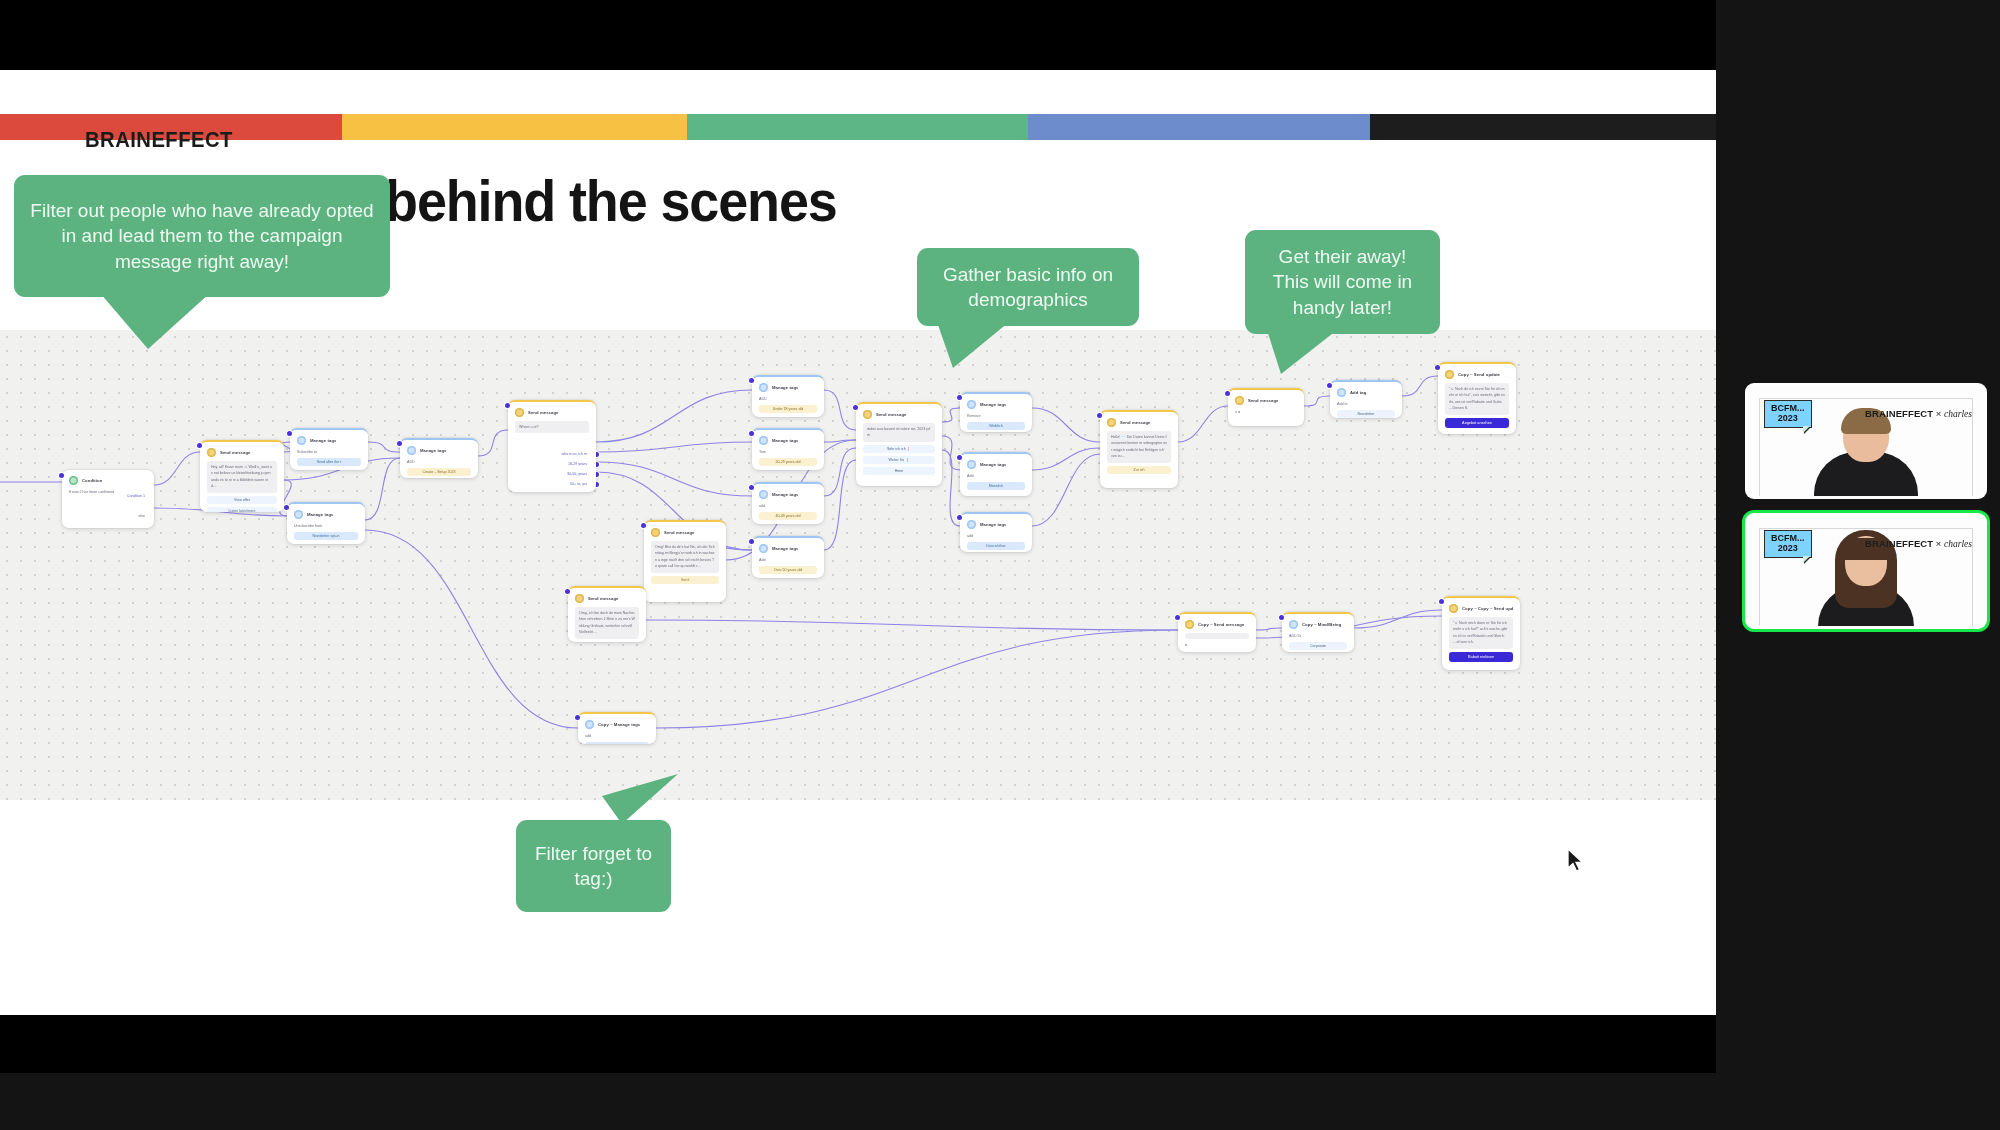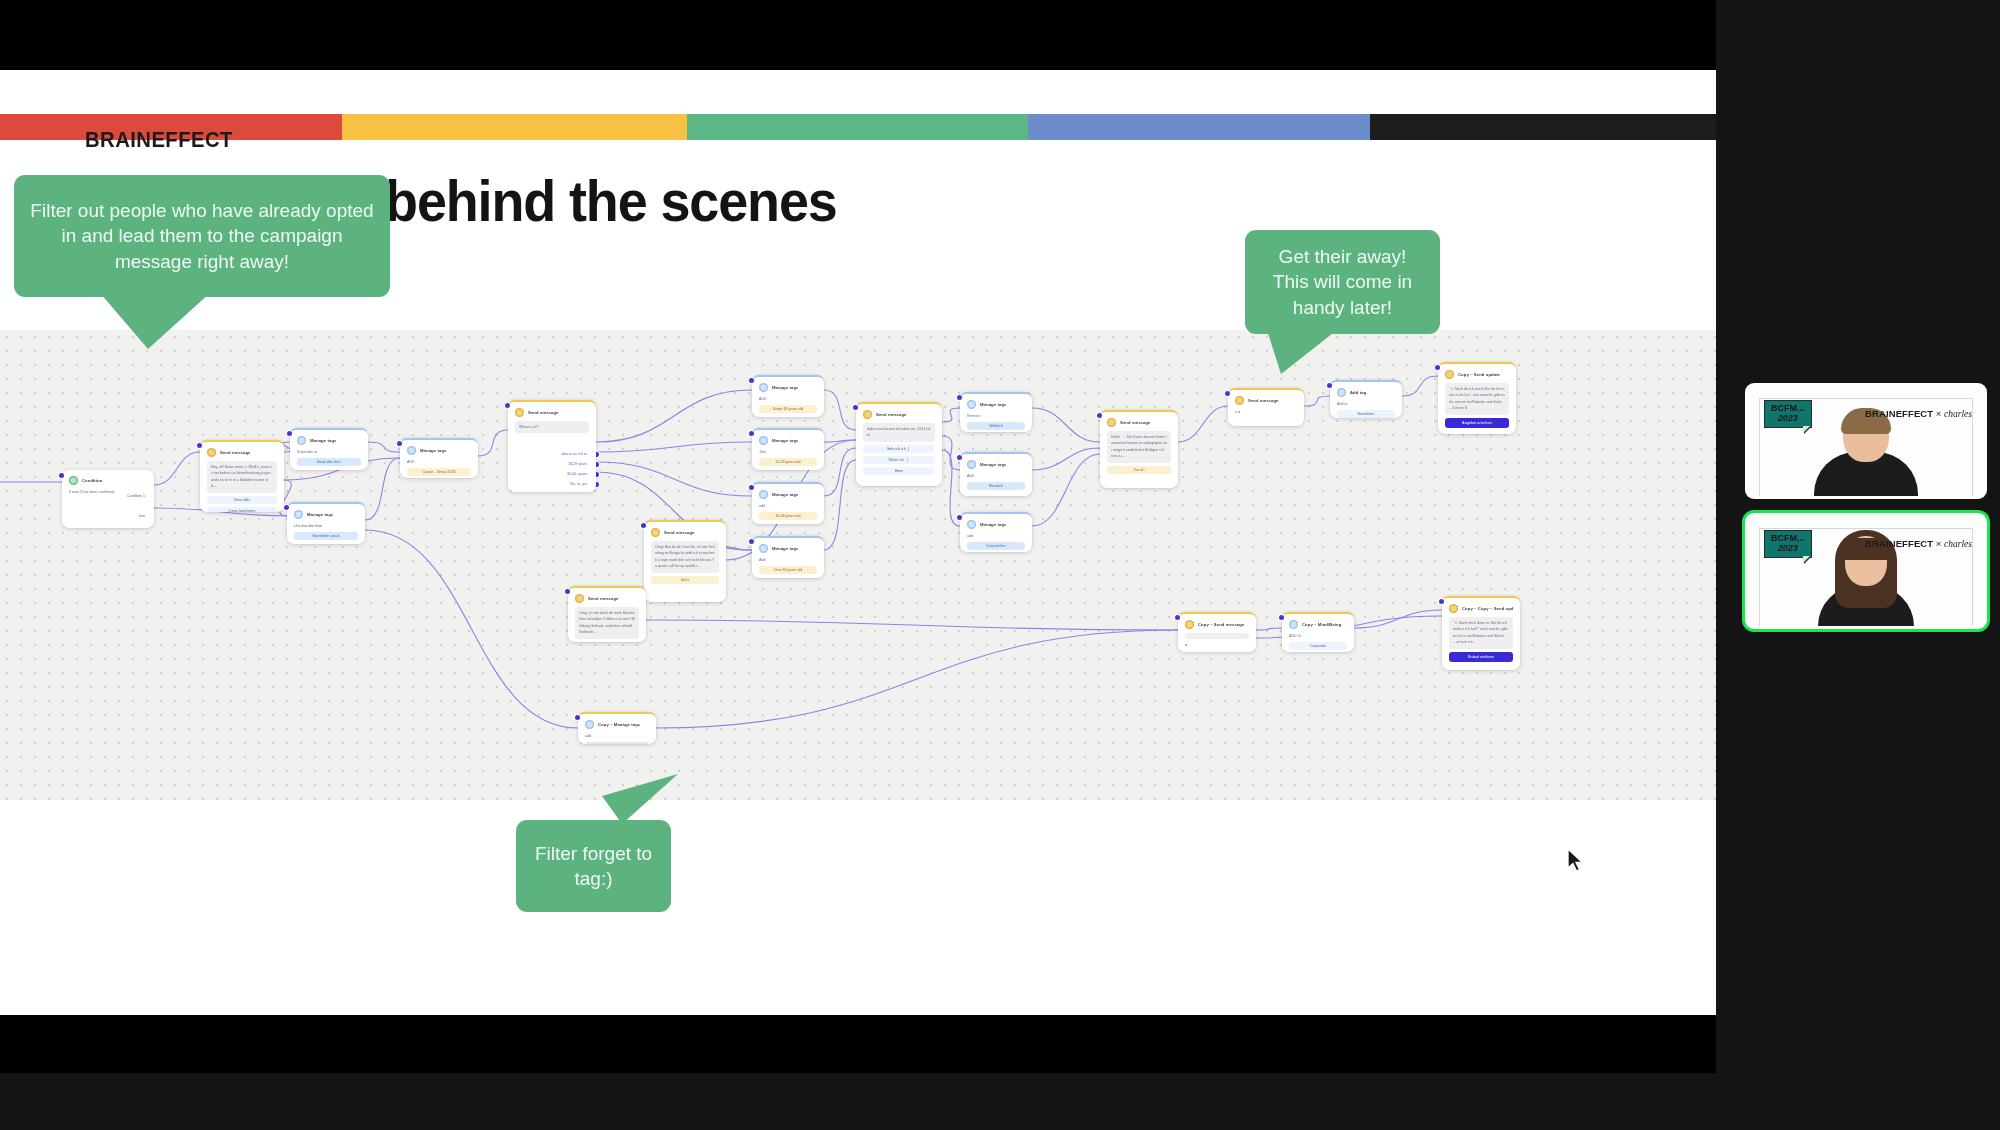--- a/index.html
+++ b/index.html
@@ -128,27 +128,27 @@
   .tile-inner{
     position:absolute; inset:3px; border-radius:7px; background:#fdfdfd;
     overflow:hidden;
   }
   .tile-frame{
     position:absolute; left:11px; top:12px; right:11px; bottom:-6px;
     border:1px solid #d8d8d8;
   }
   .bcfm-badge{
     position:absolute; left:16px; top:14px;
-    background:#0f766e; border:1px solid #2a2a2a;
+    background:#7dd3fc; border:1px solid #2a2a2a;
     font-size:9px; font-weight:700; color:#141414;
     line-height:1.15; text-align:center;
     padding:2px 6px 3px 6px;
     font-family:"Liberation Sans", sans-serif;
   }
-  .bcfm-badge .l2{ display:block;font-style:italic; }
+  .bcfm-badge .l2{ display:block; }
   .bcfm-tail{
     position:absolute; left:38px; bottom:-6px; width:0; height:0;
     border-left:7px solid #cdf0de; border-bottom:7px solid transparent;
     filter:drop-shadow(1px 1px 0 #2a2a2a);
   }
   .tile-caption{
     position:absolute; right:12px; top:22px;
     font-size:9.5px; color:#1d1d1d; white-space:nowrap;
   }
   .tile-caption b{ font-weight:700; letter-spacing:.1px; }
@@ -474,20 +474,26 @@
           <span class="dot" style="left: 1439px; top: 269px;"></span>
         </div>
 
       <div class="bubble" id="bub0" style="left: 14px; top: 105px; width: 376px; height: 122px; background: rgb(92, 179, 127);">
         <span>Filter out people who have already opted in and lead them to the campaign message right away!</span>
         <svg class="tail" style="left:86px; bottom:-52px; width:110px; height:56px;" viewBox="0 0 110 56">
           <polygon points="0,0 110,0 48,56" fill="#5cb37f"></polygon>
         </svg>
       </div>
 
+      <div class="bubble" id="bub1" style="left: 917px; top: 178px; width: 222px; height: 78px; background: rgb(92, 179, 127);">
+        <span>Gather basic info on demographics</span>
+        <svg class="tail" style="left:20px; bottom:-42px; width:72px; height:46px;" viewBox="0 0 72 46">
+          <polygon points="0,0 72,0 16,46" fill="#5cb37f"></polygon>
+        </svg>
+      </div>
 
       <div class="bubble" id="bub2" style="left: 1245px; top: 160px; width: 195px; height: 104px; background: rgb(92, 179, 127);">
         <span>Get their away! This will come in handy later!</span>
         <svg class="tail" style="left:22px; bottom:-40px; width:70px; height:44px;" viewBox="0 0 70 44">
           <polygon points="0,0 70,0 14,44" fill="#5cb37f"></polygon>
         </svg>
       </div>
 
       <div class="bubble" id="bub3" style="left: 516px; top: 750px; width: 155px; height: 92px; background: rgb(92, 179, 127);">
         <span>Filter forget to tag:)</span>

